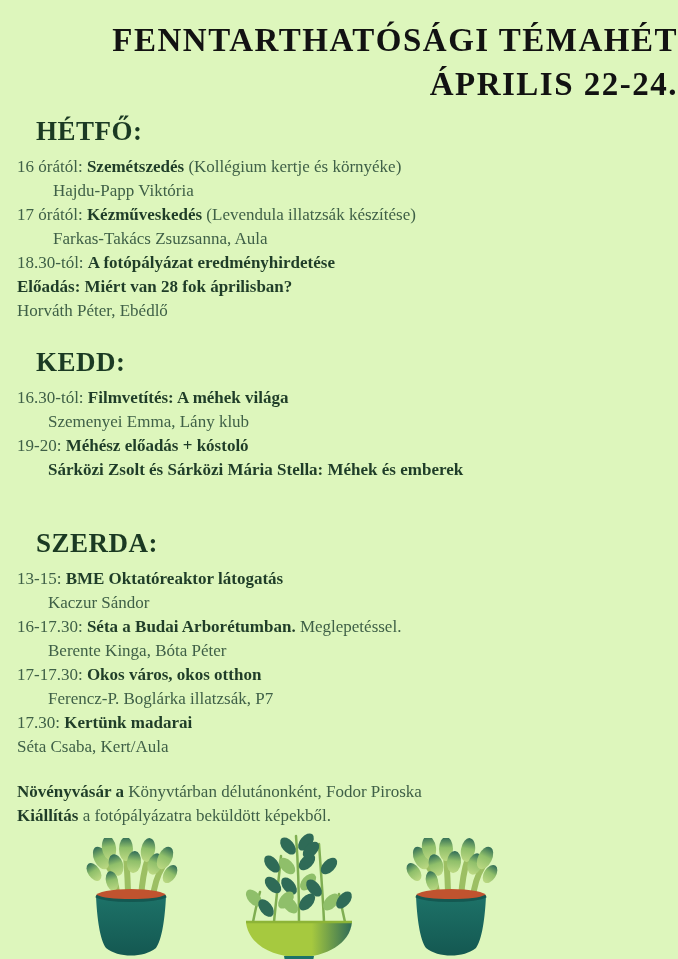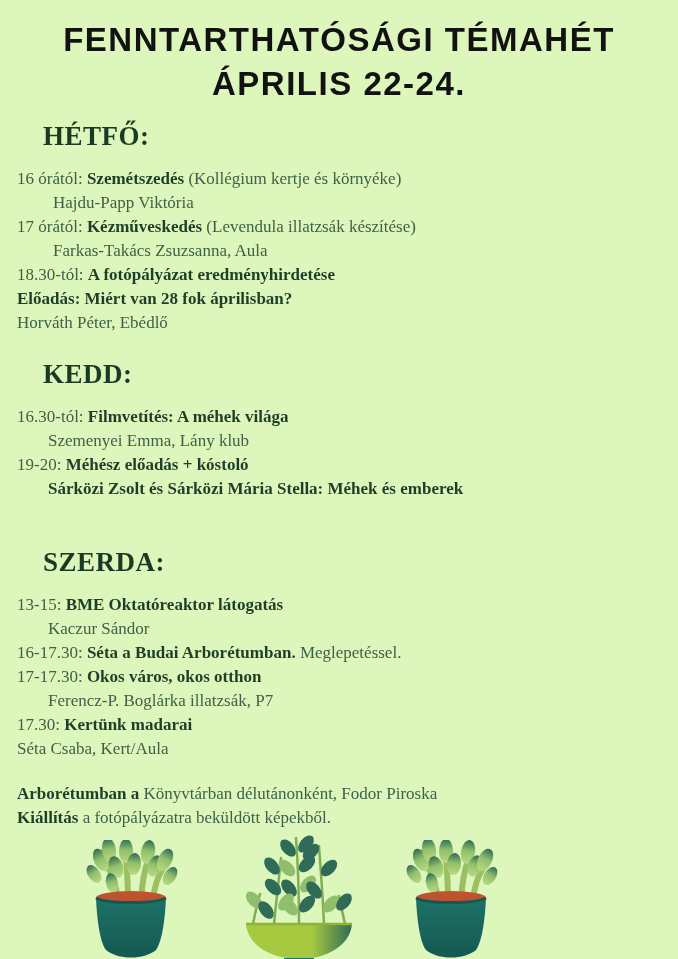--- a/index.html
+++ b/index.html
@@ -5,32 +5,33 @@
   html,body{margin:0;padding:0;}
   body{
     width:678px;height:959px;
     background:var(--background,#ddf6bc);
     font-family:"Liberation Serif",serif;
     overflow:hidden;
   }
   .poster{width:678px;height:959px;position:relative;}
   .title-block{text-align:center;padding-top:18px;}
   .title-line{
-    font-family:Liberation Sans, sans-serif;
+    font-family:Liberation Serif, serif;
     font-weight:800;
     font-size:33px;
     line-height:44px;
     letter-spacing:1.5px;
     color:var(--title,#121212);
+    text-align:right;
   }
   .section{margin-top:10px;}
   .section.gap-kedd{margin-top:24px;}
   .section.gap-szerda{margin-top:46px;}
   .day-heading{
-    margin:15px;
+    margin:8px;
     padding-left:28px;
     font-size:27px;
     font-weight:700;
     letter-spacing:.5px;
     color:var(--heading,#1b3a23);
   }
   .row{
     font-size:17px;
     line-height:24px;
     color:var(--text,#3f6047);
@@ -72,29 +73,30 @@
         <div class="row indent-0"><span class="seg">16.30-tól: </span><span class="seg seg-bold">Filmvetítés: A méhek világa</span></div>
         <div class="row indent-1"><span class="seg">Szemenyei Emma, Lány klub</span></div>
         <div class="row indent-0"><span class="seg">19-20: </span><span class="seg seg-bold">Méhész előadás + kóstoló</span></div>
         <div class="row indent-1"><span class="seg seg-bold">Sárközi Zsolt és Sárközi Mária Stella: Méhek és emberek</span></div>
       </section>
       <section class="section gap-szerda">
         <h2 class="day-heading">SZERDA:</h2>
         <div class="row indent-0"><span class="seg">13-15: </span><span class="seg seg-bold">BME Oktatóreaktor látogatás</span></div>
         <div class="row indent-1"><span class="seg">Kaczur Sándor</span></div>
         <div class="row indent-0"><span class="seg">16-17.30: </span><span class="seg seg-bold">Séta a Budai Arborétumban.</span><span class="seg"> Meglepetéssel.</span></div>
+        <div class="row indent-1"><span class="seg">Berente Kinga, Bóta Péter</span></div>
         <div class="row indent-0"><span class="seg">17-17.30: </span><span class="seg seg-bold">Okos város, okos otthon</span></div>
         <div class="row indent-1"><span class="seg">Ferencz-P. Boglárka illatzsák, P7</span></div>
         <div class="row indent-0"><span class="seg">17.30: </span><span class="seg seg-bold">Kertünk madarai</span></div>
         <div class="row indent-0"><span class="seg">Séta Csaba, Kert/Aula</span></div>
       </section>
     </main>
 
   <footer class="footer-block">
-      <div class="row indent-0"><span class="seg seg-bold">Arborétumban a</span><span class="seg"> Könyvtárban délutánonként, Fodor Piroska</span></div>
+      <div class="row indent-0"><span class="seg seg-bold">Növényvásár a</span><span class="seg"> Könyvtárban délutánonként, Fodor Piroska</span></div>
       <div class="row indent-0"><span class="seg seg-bold">Kiállítás</span><span class="seg"> a fotópályázatra beküldött képekből.</span></div>
     </footer>
 
   <div class="plants">
 
     <svg class="plant plant-left" width="150" height="134" viewBox="0 0 150 134">
       <defs>
         <linearGradient id="leafGradL" x1="0" y1="0" x2="0" y2="1">
           <stop offset="0%" style="stop-color:var(--leaf-dark)"></stop>
           <stop offset="45%" style="stop-color:var(--leaf-mid)"></stop>

